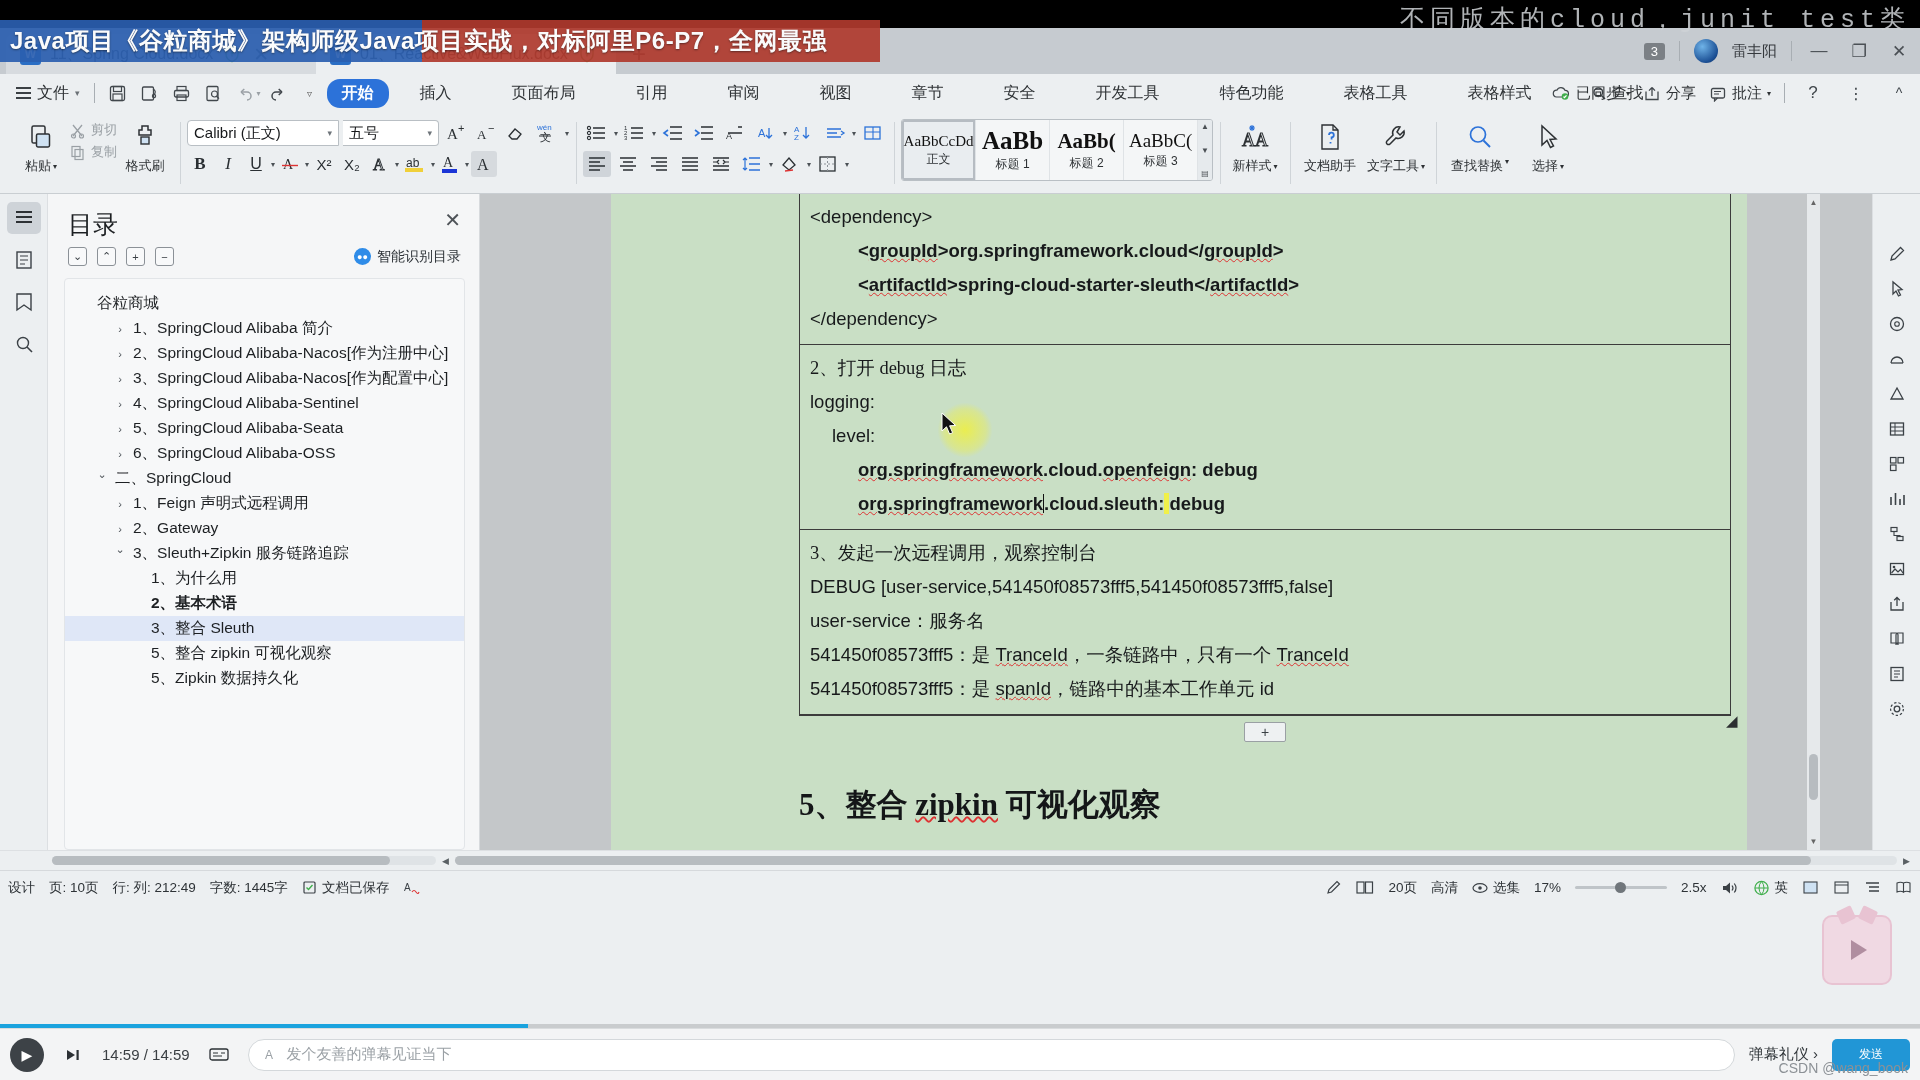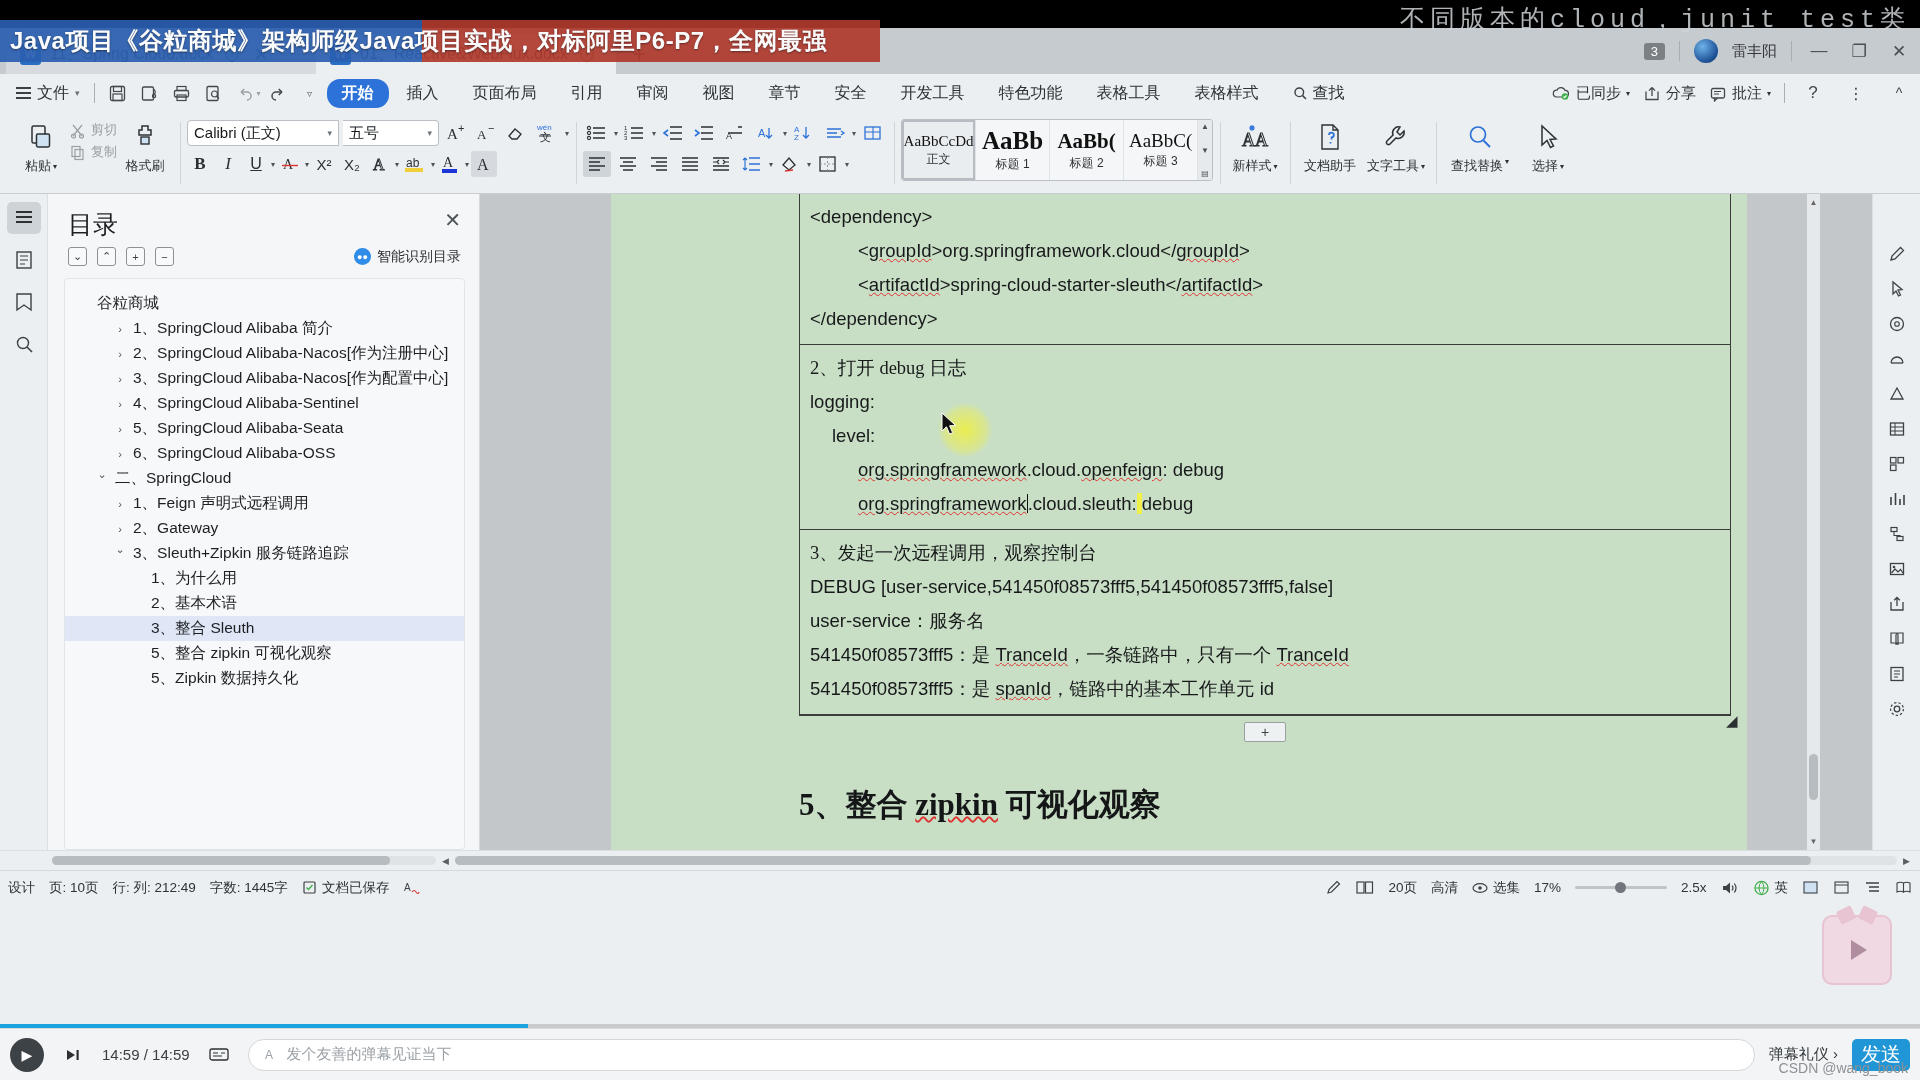--- a/index.html
+++ b/index.html
@@ -65,21 +65,21 @@
   
   .ribbon-tabs {
     height: 38px; background: #eceff1; display: flex; align-items: center;
     padding-left: 10px; gap: 2px; position: relative;
   }
   .file-menu { display: flex; align-items: center; gap: 6px; font-size: 16px; color: #2d3134; padding: 0 6px; }
   .hamb { display: inline-flex; flex-direction: column; gap: 3px; }
   .hamb i { display: block; width: 15px; height: 2px; background: #3b4044; }
   .qicon { width: 30px; height: 30px; display: flex; align-items: center; justify-content: center; color: #41474c; }
   .rtab {
-    font-size: 16px; color: #2f3336; padding: 3px 16px; border-radius: 13px;
+    font-size: 16px; color: #2f3336; padding: 3px 29px; border-radius: 13px;
     white-space: nowrap; cursor: pointer;
   }
   .rtab.active { background: #2c72d9; color: #fff; font-weight: bold; padding: 4px 15px; }
   .ribbon-right {
     position: absolute; right: 6px; top: 0; height: 38px; display: flex;
     align-items: center; gap: 13px; font-size: 15px; color: #2f3336;
   }
   .rr-item { display: flex; align-items: center; gap: 5px; cursor: pointer; }
 
   
@@ -193,21 +193,21 @@
     width: 1136px; background: #c9dfc5; position: relative; padding: 0;
     font-family: "Liberation Sans", sans-serif; margin-left: 6px;
   }
   .codebox {
     margin: 0 0 0 188px; width: 932px; border: 1px solid #3c3c3c; border-top: none;
     background: #c9dfc5; position: relative;
   }
   .cb-sec { border-bottom: 1px solid #3c3c3c; padding: 6px 0 8px 10px; }
   .cb-sec:last-child { border-bottom: 1px solid #3c3c3c; }
   .cline { font-size: 18.5px; color: #17191b; line-height: 34px; white-space: pre; }
-  .ind1 { padding-left: 48px; }
+  .ind1 { padding-left: 48px; font-weight: bold; }
   .sp { text-decoration: underline; text-decoration-style: wavy; text-decoration-color: #d33; text-decoration-thickness: 1px; }
   .hl { background: #f0f04a; }
   .caret-mark { display:inline-block; width:1px; height:19px; background:#111; vertical-align:-3px; }
 
   .h2doc {
     font-family: "Liberation Serif", serif; font-size: 31px; font-weight: bold;
     color: #141618; margin: 42px 0 0 188px;
   }
   .h2doc .u { text-decoration: underline; text-decoration-color: #d33;
     text-decoration-style: wavy; text-decoration-thickness: 1.5px; }
@@ -282,22 +282,22 @@
   .playbtn {
     width: 34px; height: 34px; border-radius: 50%; background: #3d4247; color: #fff;
     display: flex; align-items: center; justify-content: center; font-size: 14px; cursor: pointer;
   }
   .timecode { font-size: 15px; color: #3a3f43; white-space: nowrap; }
   .danmu-input {
     flex: 1; height: 32px; background: #fff; border: 1px solid #d4d8db; border-radius: 16px;
     display: flex; align-items: center; padding: 0 14px; gap: 8px; color: #9aa0a5; font-size: 15px;
   }
   .sendbtn {
-    width: 58px; height: 32px; background: #2196d6; color: #fff; border-radius: 5px;
-    display: flex; align-items: center; justify-content: center; font-size: 20px; cursor: pointer;
+    width: 78px; height: 32px; background: #2196d6; color: #fff; border-radius: 5px;
+    display: flex; align-items: center; justify-content: center; font-size: 12px; cursor: pointer;
   }
   .pl-label { font-size: 15px; color: #32373b; cursor: pointer; white-space: nowrap; }
   .progressline {
     position: absolute; left: 0; bottom: 52px; width: 1920px; height: 4px; background: #c9ccce;
   }
   .progressline i { display: block; height: 4px; width: 27.5%; background: #1aa3de; }
   .floatwin {
     position: absolute; right: 28px; bottom: 95px; width: 70px; height: 70px;
     background: #f0d9e3; border: 2px solid #e8c3d2; border-radius: 10px;
     display: flex; align-items: center; justify-content: center;
@@ -896,21 +896,21 @@
               <span>2、Gateway</span>
             </div>
             <div class="toc-row" style="padding-left: 48px;">
               <span class="chev open"></span>
               <span>3、Sleuth+Zipkin 服务链路追踪</span>
             </div>
             <div class="toc-row" style="padding-left: 66px;">
               <span class="chev none"></span>
               <span>1、为什么用</span>
             </div>
-            <div class="toc-row" style="padding-left: 66px;">
+            <div class="toc-row" style="padding-left: 66px; font-weight: bold;">
               <span class="chev none"></span>
               <span>2、基本术语</span>
             </div>
             <div class="toc-row sel" style="padding-left: 66px;">
               <span class="chev none"></span>
               <span>3、整合 Sleuth</span>
             </div>
             <div class="toc-row" style="padding-left: 66px;">
               <span class="chev none"></span>
               <span>5、整合 zipkin 可视化观察</span>

